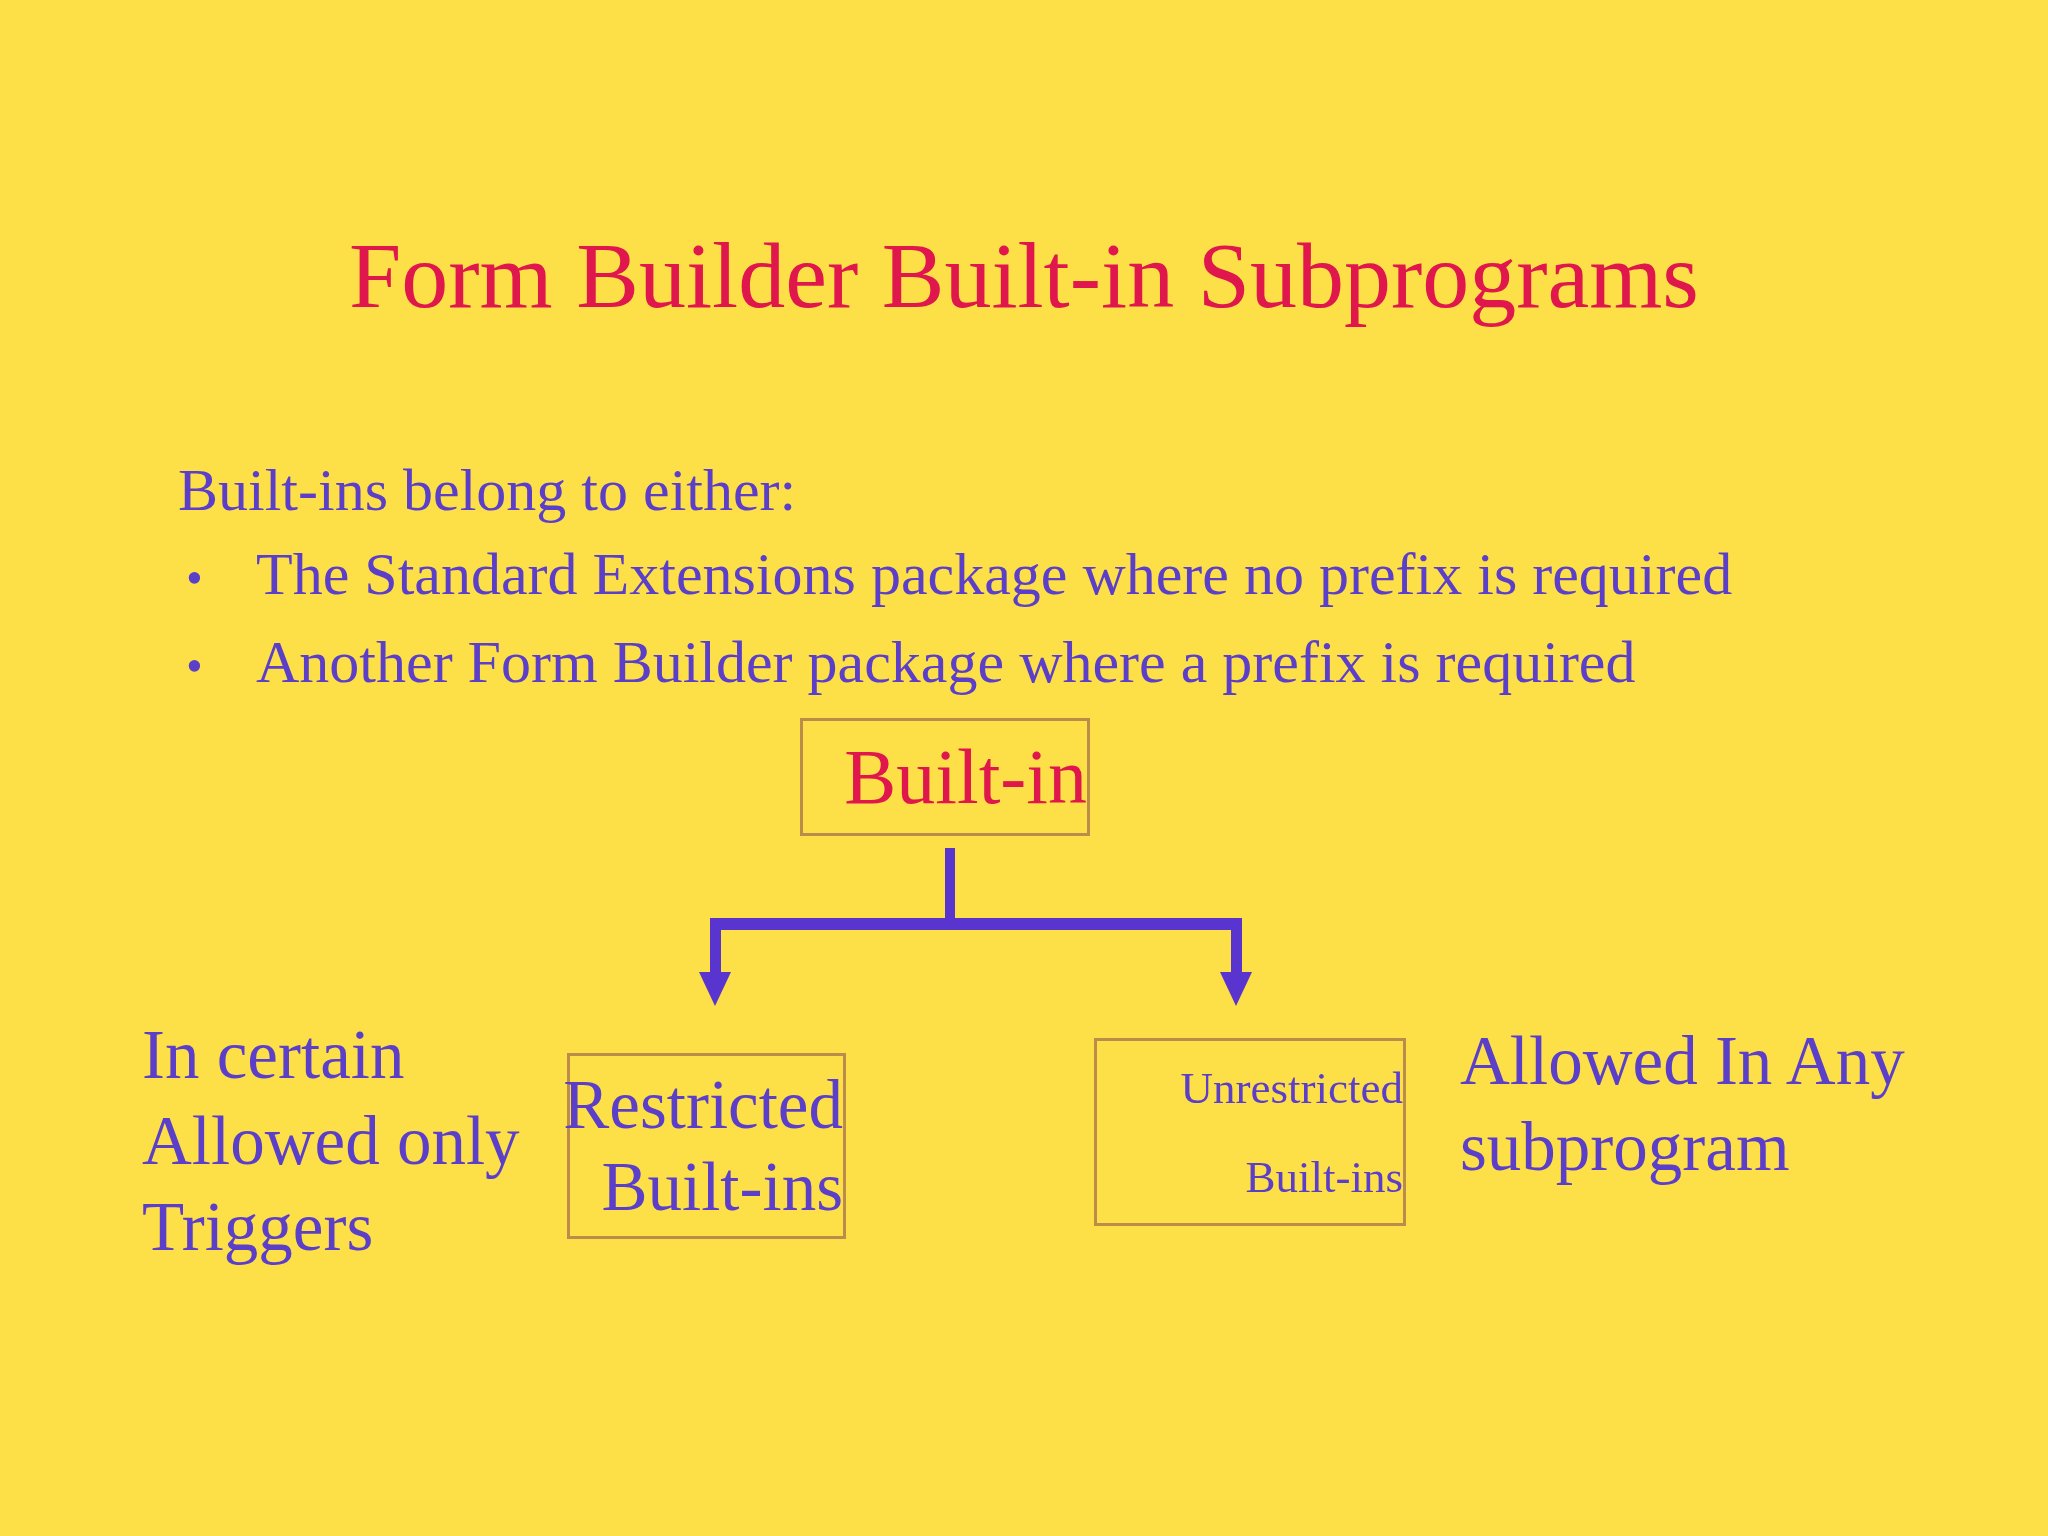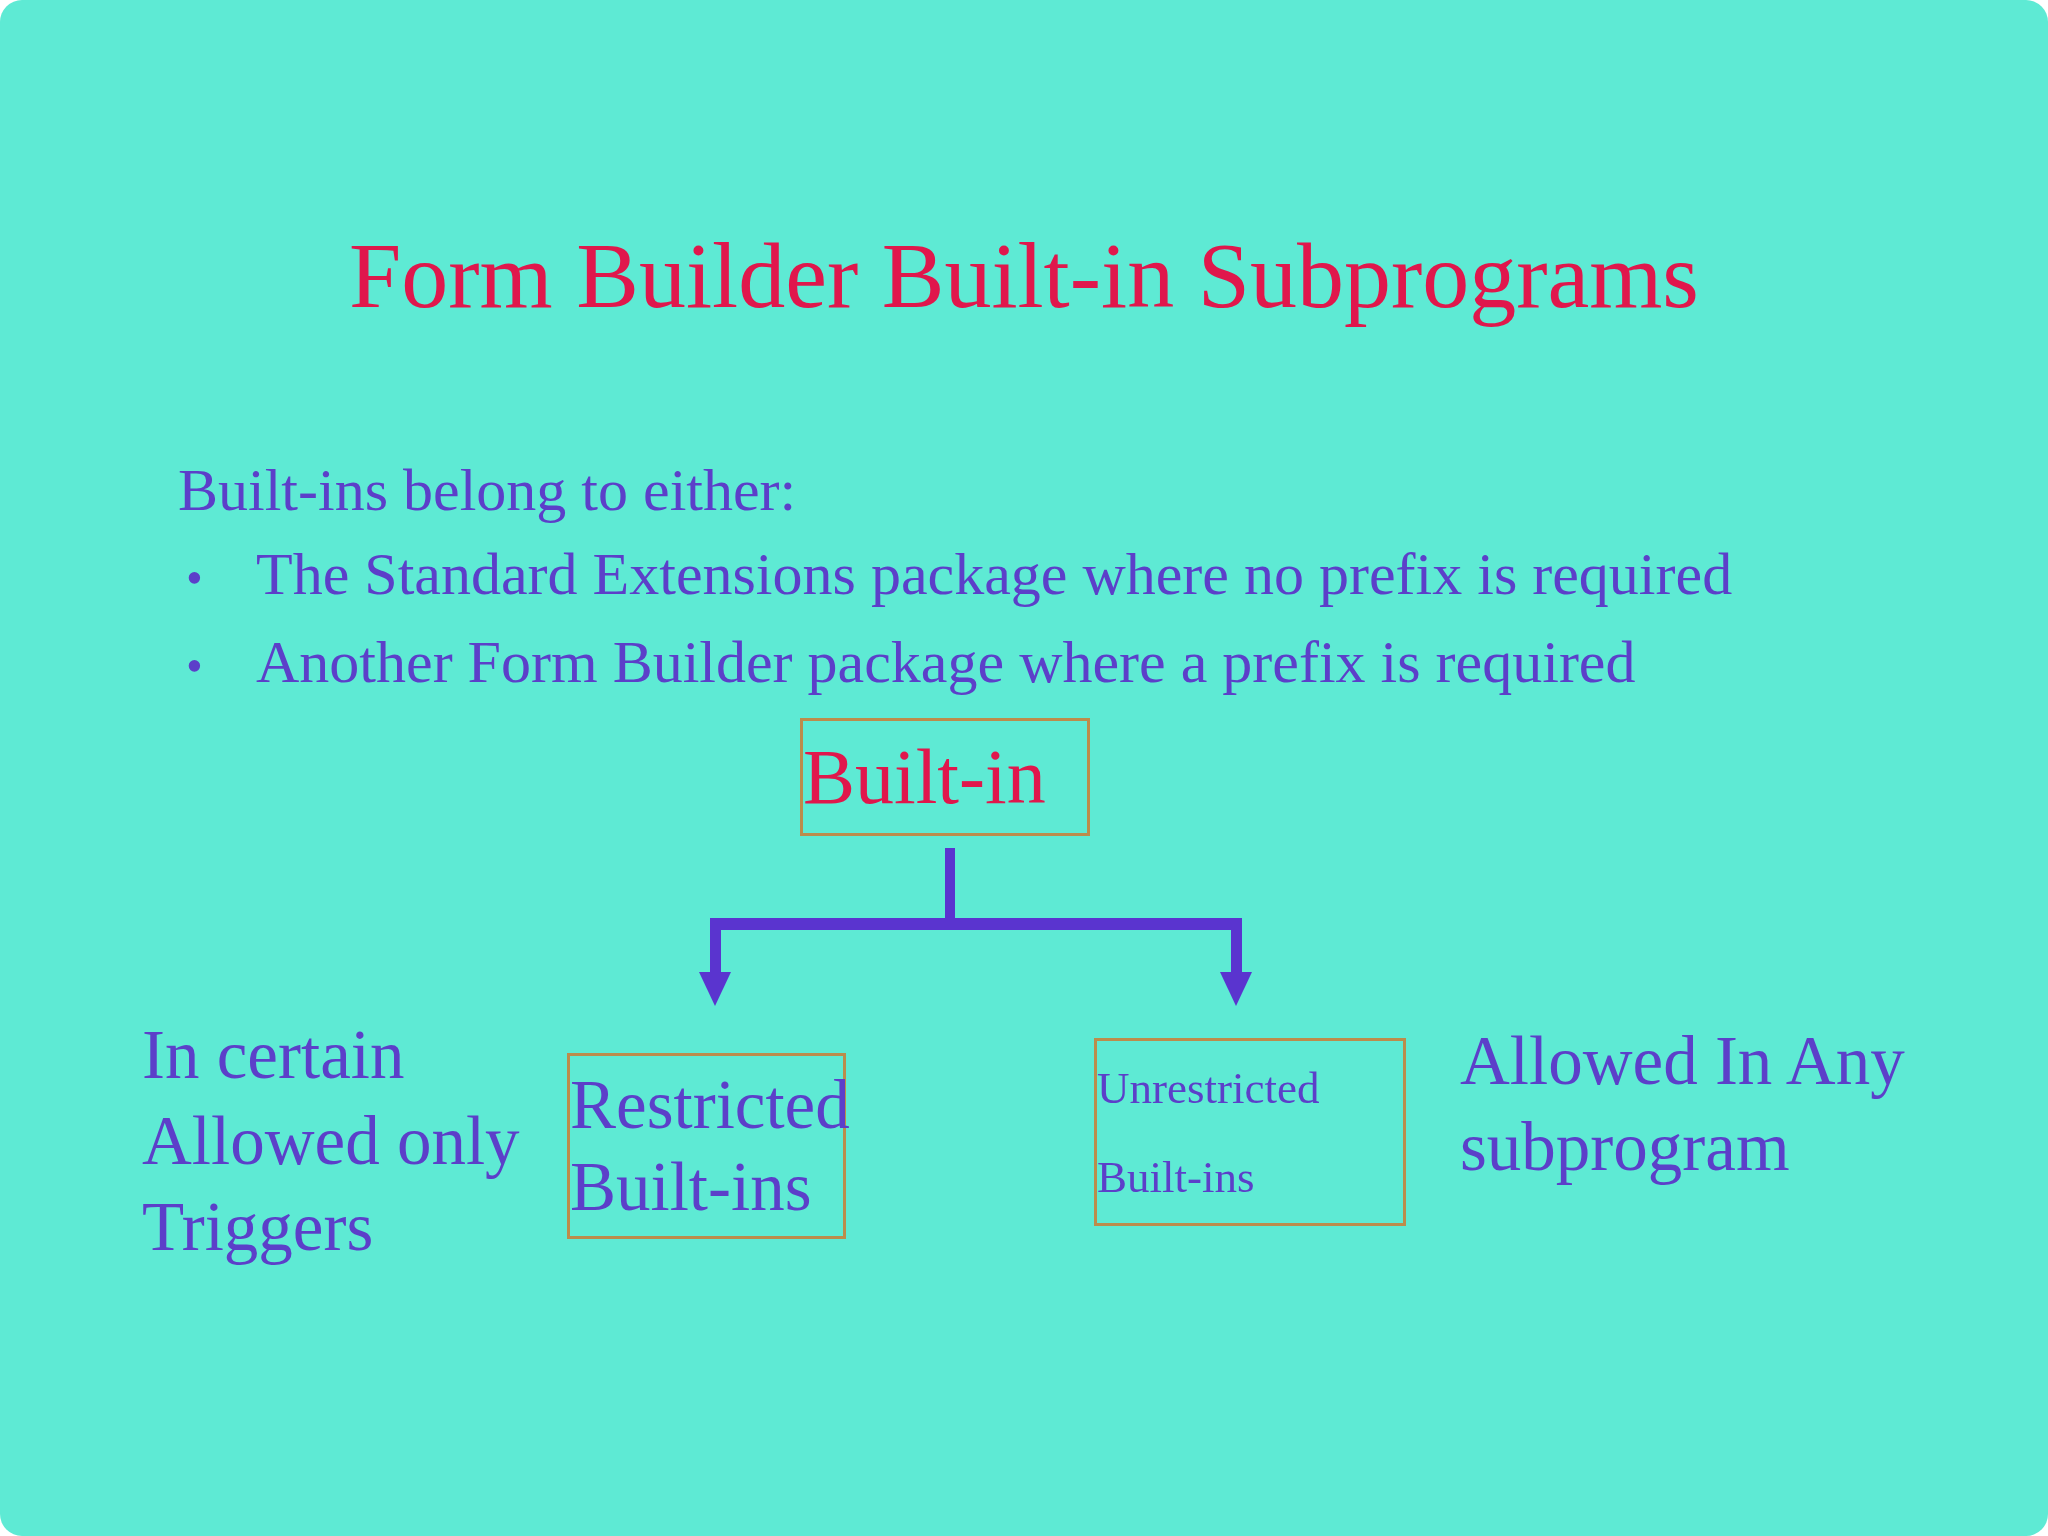--- a/index.html
+++ b/index.html
@@ -2,24 +2,23 @@
 <html><head>
 <meta charset="utf-8">
 <style>
   html, body { margin: 0; padding: 0; }
   body { width: 2048px; height: 1536px; }
 
   .slide {
     position: relative;
     width: 2048px;
     height: 1536px;
-    background: #5eead4;
+    background: #fde047;
     overflow: hidden;
     font-family: "Liberation Serif", "DejaVu Serif", serif;
-    border-radius: 22px;
   }
 
   
   .title {
     position: absolute;
     left: 0; right: 0;
     top: 228px;
     text-align: center;
     font-size: 94px;
     line-height: 1;
@@ -46,21 +45,21 @@
     vertical-align: baseline;
   }
 
   
   .diag-box {
     position: absolute;
     border: 3px solid #BC8C4B;
     box-sizing: border-box;
     display: flex;
     flex-direction: column;
-    align-items: flex-start;
+    align-items: flex-end;
     justify-content: center;
     text-align: center;
   }
   .root-box {
     left: 800px; top: 718px;
     width: 290px; height: 118px;
     color: #E0174C;
     font-size: 78px;
     line-height: 1;
   }

